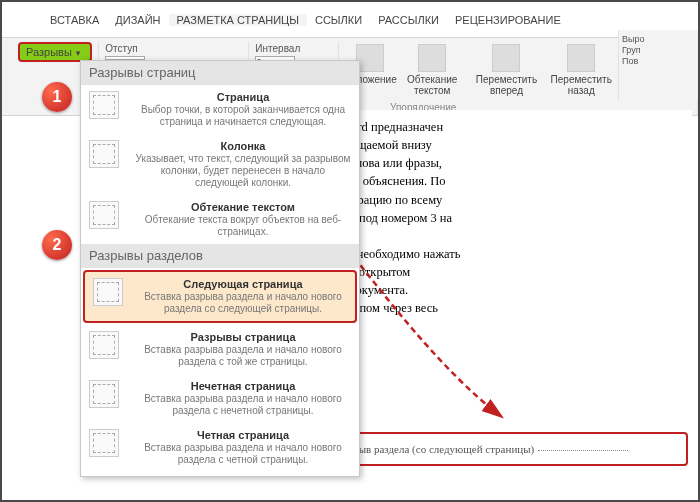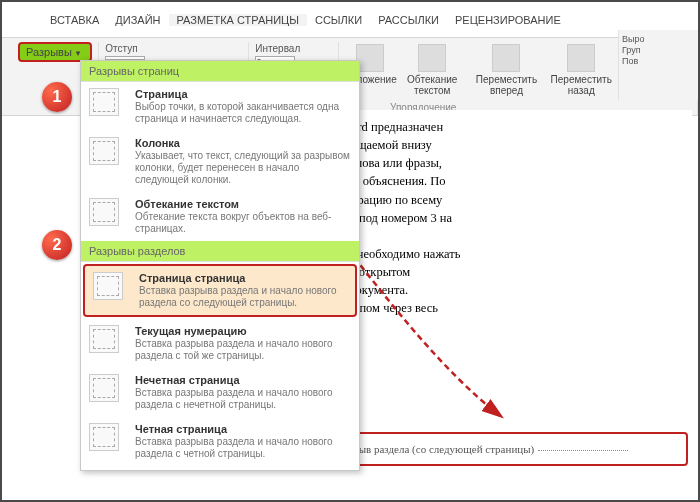--- a/index.html
+++ b/index.html
@@ -11,22 +11,22 @@
   .group { display: flex; flex-direction: column; padding: 0 6px; border-right: 1px solid #e1e1e1; height: 74px; }
   .group-label { font-size: 10px; color: #888; text-align: center; margin-top: auto; }
   .btn { display: flex; flex-direction: column; align-items: center; padding: 2px 4px; cursor: pointer; min-width: 50px; }
   .btn-icon { width: 28px; height: 28px; background: #ddd; border: 1px solid #ccc; margin-bottom: 2px; }
   .btn-label { font-size: 10px; color: #444; text-align: center; line-height: 1.1; }
   .sel { border: 1px solid #ababab; padding: 1px 0; font-size: 10px; background: #fff; min-width: 40px; }
   .small-row { display: flex; align-items: center; gap: 2px; font-size: 10px; color: #555; margin: 1px 0; }
   .dropdown-btn { border: 2px solid #c02020; border-radius: 4px; background: #84cc16; padding: 2px 10px 2px 6px; font-size: 11px; color: #444; position: relative; cursor: pointer; }
   .dropdown-btn::after { content: "▾"; margin-left: 4px; font-size: 9px; }
   .menu { position: absolute; top: 58px; left: 78px; width: 280px; background: #fff; border: 1px solid #c8c8c8; box-shadow: 2px 2px 6px rgba(0,0,0,.25); z-index: 10; padding-bottom: 4px; }
-  .menu-header { font-size: 11px; color: #666; padding: 4px 8px; background: #bef264; border-bottom: 1px solid #e1e1e1; }
-  .menu-item { display: flex; gap: 16px; padding: 6px 8px; cursor: pointer; }
+  .menu-header { font-size: 13px; color: #666; padding: 4px 8px; background: #e5e5e5; border-bottom: 1px solid #e1e1e1; }
+  .menu-item { display: flex; gap: 16px; padding: 6px 8px; cursor: pointer; text-align: center; }
   .menu-item.highlighted { border: 2px solid #c02020; border-radius: 4px; margin: 2px; background: #fde8cc; }
   .mi-icon { width: 30px; height: 28px; flex: 0 0 30px; border: 1px solid #ccc; background: #f9f9f9; position: relative; }
   .mi-icon::before { content: ""; position: absolute; inset: 3px; border: 1px dashed #aaa; }
   .mi-text { flex: 1; }
   .mi-title { font-size: 11px; color: #333; font-weight: 600; margin-bottom: 1px; }
   .mi-desc { font-size: 10px; color: #777; line-height: 1.2; }
   .marker { position: absolute; width: 30px; height: 30px; border-radius: 50%; background: radial-gradient(circle at 30% 30%, #ff6a4d, #c02020); color: #fff; font-weight: bold; font-size: 16px; display: flex; align-items: center; justify-content: center; box-shadow: 0 1px 3px rgba(0,0,0,.4); z-index: 20; }
   .doc { position: absolute; top: 108px; left: 176px; right: 6px; bottom: 6px; background: #fff; padding: 8px 12px; font-family: "Times New Roman", serif; font-size: 12.5px; color: #000; line-height: 1.45; overflow: hidden; }
   .doc p { margin: 0; }
   .section-break-box { position: absolute; left: 182px; right: 10px; bottom: 34px; height: 34px; border: 2px solid #c02020; border-radius: 4px; background: rgba(255,255,255,.9); z-index: 5; display: flex; align-items: center; justify-content: center; }
@@ -132,29 +132,29 @@
       <div class="mi-title">Обтекание текстом</div>
       <div class="mi-desc">Обтекание текста вокруг объектов на веб-страницах.</div>
     </div>
   </div>
 
   <div class="menu-header">Разрывы разделов</div>
 
   <div class="menu-item highlighted">
     <div class="mi-icon"></div>
     <div class="mi-text">
-      <div class="mi-title">Страница страница</div>
+      <div class="mi-title">Следующая страница</div>
       <div class="mi-desc">Вставка разрыва раздела и начало нового раздела со следующей страницы.</div>
     </div>
   </div>
 
   <div class="menu-item">
     <div class="mi-icon"></div>
     <div class="mi-text">
-      <div class="mi-title">Текущая нумерацию</div>
+      <div class="mi-title">Разрывы страница</div>
       <div class="mi-desc">Вставка разрыва раздела и начало нового раздела с той же страницы.</div>
     </div>
   </div>
 
   <div class="menu-item">
     <div class="mi-icon"></div>
     <div class="mi-text">
       <div class="mi-title">Нечетная страница</div>
       <div class="mi-desc">Вставка разрыва раздела и начало нового раздела с нечетной страницы.</div>
     </div>

